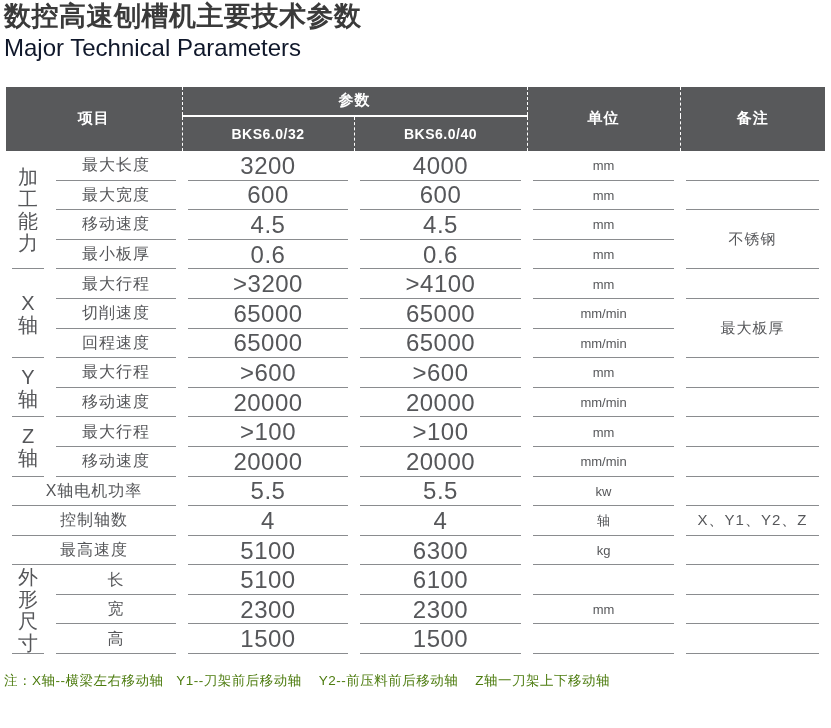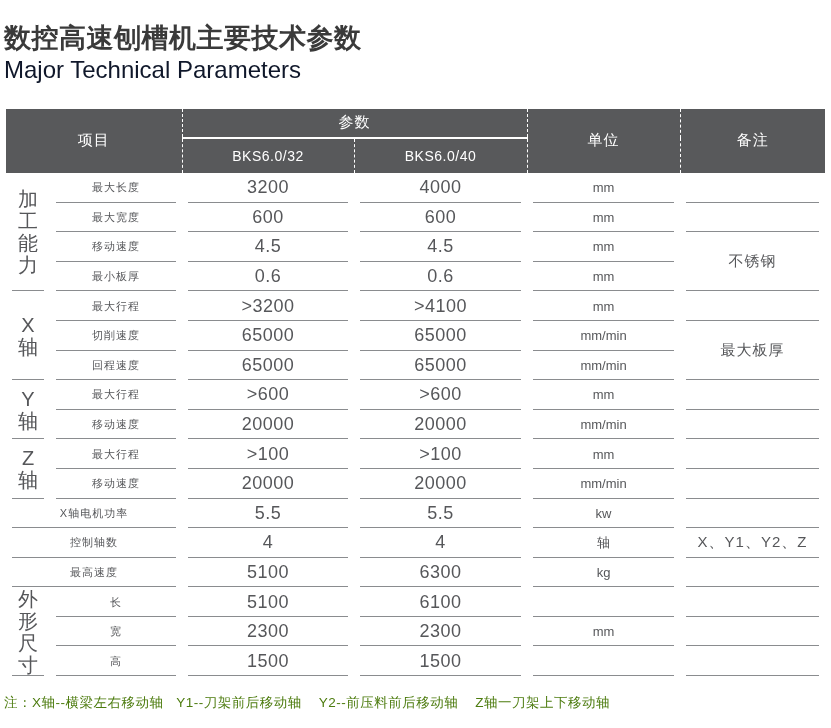--- a/index.html
+++ b/index.html
@@ -2,53 +2,53 @@
 <html><head>
 <meta charset="utf-8">
 <style>
   html,body { margin:0; padding:0; background:#fff; }
   .page {
     width:831px; height:728px; background:#ffffff; overflow:hidden;
     font-family:"Liberation Sans","DejaVu Sans",sans-serif;
     position:relative;
   }
   .title {
-    margin:22px 0 0 4px; font-size:27px; font-weight:bold;
+    margin:0 0 0 4px; font-size:27px; font-weight:bold;
     color:#3a3a3a; letter-spacing:0.5px; line-height:1.2;
   }
   .subtitle {
     margin:2px 0 0 4px; font-size:24px; font-weight:normal;
     color:#0f172a; line-height:1.15;
   }
   table.params {
     margin:25px 0 0 6px; width:819px;
     border-collapse:collapse; table-layout:fixed;
   }
   thead th {
-    background:#58595b; color:#ffffff; font-weight:normal;
+    background:#58595b; color:#ffffff; font-weight:bold;
     font-size:15px; letter-spacing:1px; padding:0;
   }
   thead tr.h-top th { height:28px; }
   thead tr.h-sub th { height:34px; font-size:14px; letter-spacing:0.5px; }
   th.h-params { border-bottom:2px solid #ffffff; border-left:1px dashed #ffffff; }
   th.h-unit, th.h-remark { border-left:1px dashed #ffffff; }
   th.h-model1 { border-left:1px dashed #ffffff;margin-top:25px; }
   th.h-model2 { border-left:1px dashed #ffffff; }
   tbody td {
     height:29.6px; padding:0; text-align:center; vertical-align:middle;
     color:#56575a; position:relative;
   }
   tbody td::after {
     content:""; position:absolute; left:6px; right:6px; bottom:0;
     height:1px; background:#8a8c8f;
   }
   td.group-cell { font-size:20px; }
   .vtext { width:1.15em; margin:0 auto; word-break:break-all; line-height:22px; letter-spacing:0; }
-  td.item-cell { font-size:11px; letter-spacing:1px; }
-  td.val-cell  { font-size:18px; letter-spacing:0.5px; }
+  td.item-cell { font-size:16px; letter-spacing:1px; }
+  td.val-cell  { font-size:24px; letter-spacing:0.5px; }
   td.unit-cell { font-size:13px; }
   td.remark-cell { font-size:15px; letter-spacing:1px; }
   .footnote {
     margin:18px 0 0 4px; font-size:13.5px; color:#4d7c0f;
     white-space:pre; letter-spacing:0.5px;
   }
 </style>
 </head>
 <body>
 

